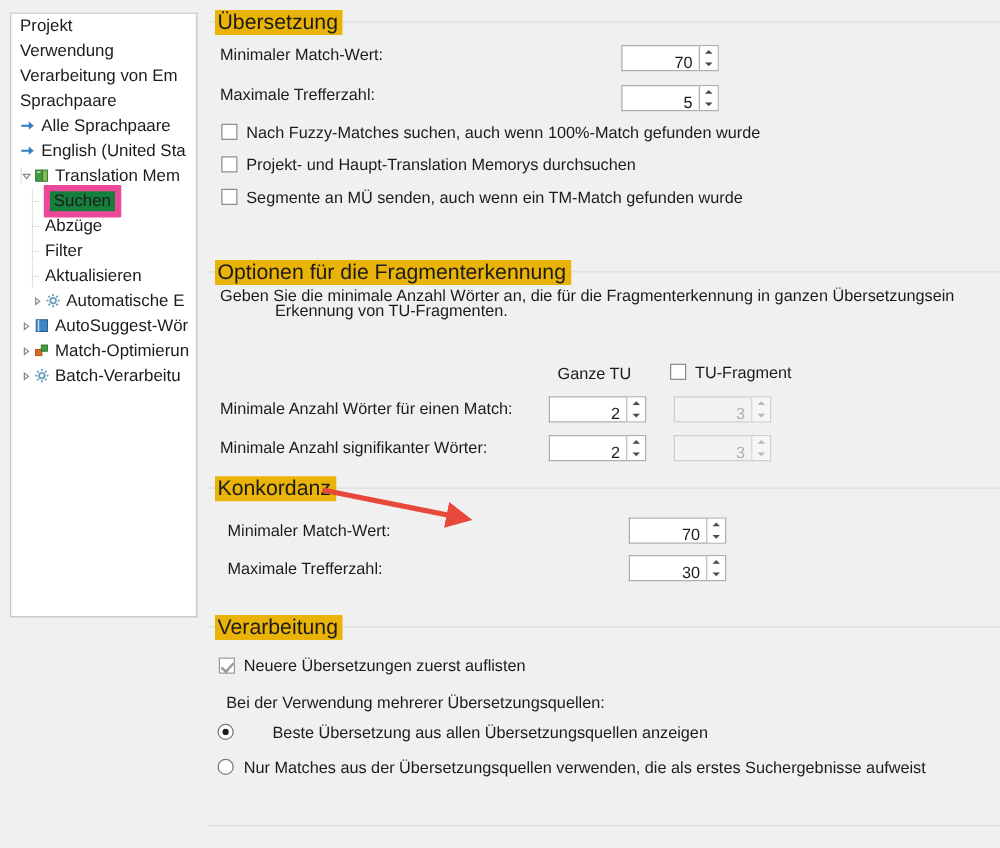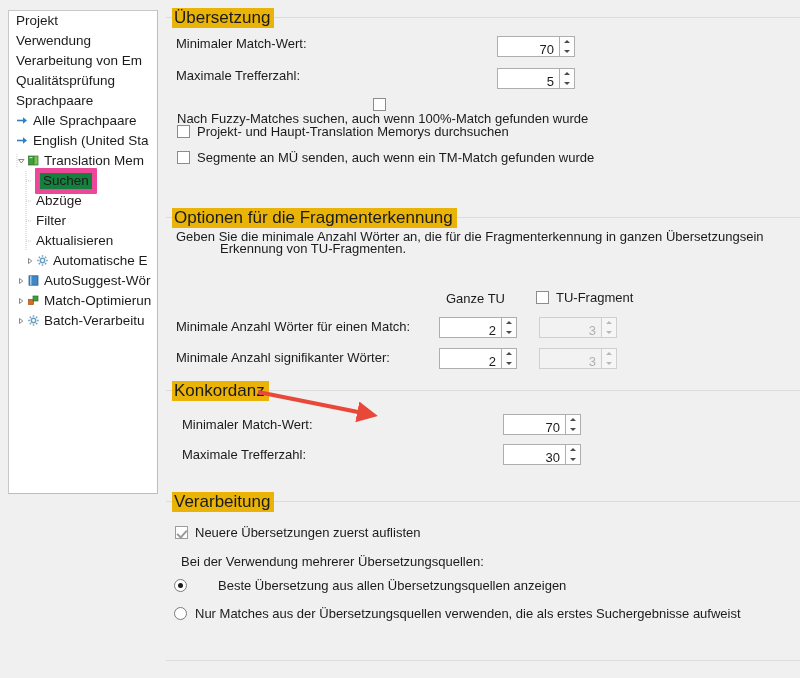--- a/index.html
+++ b/index.html
@@ -203,23 +203,20 @@
     <div class="tree-row ind0">
       <span class="tree-label">Projekt</span>
     </div>
     <div class="tree-row ind0">
       <span class="tree-label">Verwendung</span>
     </div>
     <div class="tree-row ind0">
       <span class="tree-label">Verarbeitung von Em</span>
     </div>
     <div class="tree-row ind0">
-      <span class="tree-label">Qualitätsprüfung</span>
-    </div>
-    <div class="tree-row ind0">
       <span class="tree-label">Sprachpaare</span>
     </div>
     <div class="tree-row ind0">
       <span class="ico">
         <svg width="13" height="13" viewBox="0 0 13 13">
           <path d="M1 6.5 H8" stroke="#2f7fc4" stroke-width="1.6"></path>
           <path d="M7 3.2 L11 6.5 L7 9.8 Z" fill="#2f7fc4"></path>
         </svg>
       </span>
       <span class="tree-label">Alle Sprachpaare</span>
@@ -355,21 +352,21 @@
   <div class="row" style="left:331px; top:68px;">
     <span class="spin">
       <span class="txt">5</span>
       <span class="btns">
         <span class="up"></span>
         <span class="dn"></span>
       </span>
     </span>
   </div>
 
-  <div class="row cbrow" style="left:11px; top:98px;flex-direction:column;">
+  <div class="row cbrow" style="left:11px; top:98px;">
     <span class="cb"></span>
     <span class="lbl">Nach Fuzzy-Matches suchen, auch wenn 100%-Match gefunden wurde</span>
   </div>
   <div class="row cbrow" style="left:11px; top:124px;">
     <span class="cb"></span>
     <span class="lbl">Projekt- und Haupt-Translation Memorys durchsuchen</span>
   </div>
   <div class="row cbrow" style="left:11px; top:150px;">
     <span class="cb"></span>
     <span class="lbl">Segmente an MÜ senden, auch wenn ein TM-Match gefunden wurde</span>

